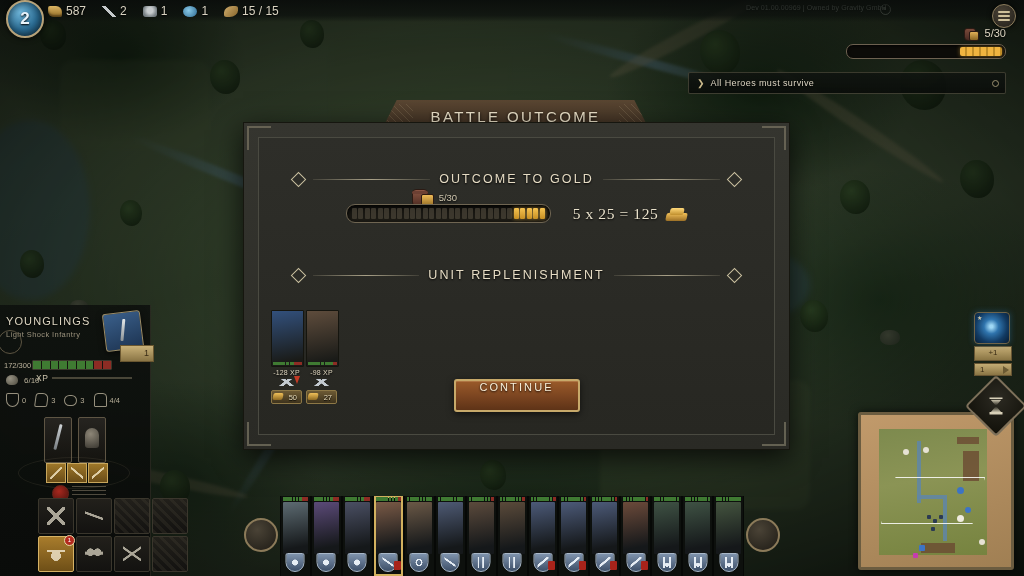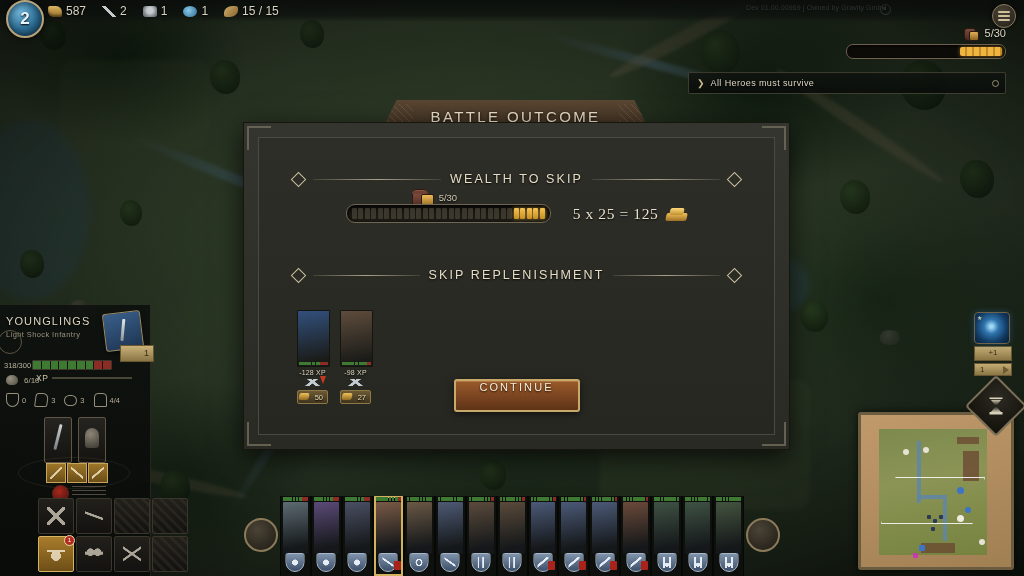--- a/index.html
+++ b/index.html
@@ -289,21 +289,21 @@
     box-shadow:0 0 4px rgba(246,195,81,.6);}
   .wb-right{display:flex;align-items:center;gap:8px;}
   .wb-eq{color:#e9e1cb;font-size:15.5px;letter-spacing:.6px;text-shadow:0 1px 2px #000;
     font-family:"Liberation Serif",serif;}
   .goldpile{width:21px;height:15px;position:relative;}
   .goldpile:before{content:"";position:absolute;left:0;bottom:0;width:21px;height:8px;
     border-radius:2px;background:linear-gradient(180deg,#f3c158,#9c7026);transform:skewX(-12deg);}
   .goldpile:after{content:"";position:absolute;left:4px;bottom:6px;width:14px;height:7px;
     border-radius:2px;background:linear-gradient(180deg,#ffd97a,#c08f2e);transform:skewX(-12deg);}
 
-  .units-row{position:absolute;left:38px;top:172px;display:flex;gap:12px;}
+  .units-row{position:absolute;left:12px;top:172px;display:flex;gap:4px;}
   .ucard{width:31px;}
   .ucard .uportrait{width:31px;height:55px;border-radius:1px;position:relative;overflow:hidden;
     border:1px solid #15150f;}
   .ucard .uhp{position:absolute;left:1px;right:1px;bottom:1px;height:3px;display:flex;gap:.5px;}
   .ucard .uhp span{flex:1;background:#3f7a32;}
   .ucard .uhp span.d{background:#8d2c24;}
   .ucard .uxp{text-align:center;color:#ddd4bd;font-size:7px;margin-top:2px;letter-spacing:.2px;
     text-shadow:0 1px 2px #000;}
   .ucard .uchev{height:12px;display:flex;align-items:center;justify-content:center;position:relative;}
   .ucard .uchev .cv{width:19px;height:7px;
@@ -409,21 +409,21 @@
 
   <div class="objective">
     <span class="chev">❯</span>
     <span class="otxt">All Heroes must survive</span>
     <span class="odot"></span>
   </div>
 
   <div class="left-panel">
     <div class="lp-name">YOUNGLINGS</div>
     <div class="lp-sub">Light Shock Infantry</div>
-    <div class="lp-hp-text">318/300</div>
+    <div class="lp-hp-text">172/300</div>
     <div class="lp-hp" id="lp-hp">
         <span class="hs"></span>
         <span class="hs"></span>
         <span class="hs"></span>
         <span class="hs"></span>
         <span class="hs"></span>
         <span class="hs"></span>
         <span class="hs"></span>
         <span class="hs d"></span>
         <span class="hs d"></span>
@@ -800,21 +800,21 @@
     <div class="frame">
       <span class="corner tl"></span>
       <span class="corner tr"></span>
       <span class="corner bl"></span>
       <span class="corner br"></span>
       <div class="inner">
 
         <div class="sect-head" style="top:34px;">
           <span class="diamond"></span>
           <span class="sect-line"></span>
-          <span class="sect-title">WEALTH TO SKIP</span>
+          <span class="sect-title">OUTCOME TO GOLD</span>
           <span class="sect-line"></span>
           <span class="diamond"></span>
         </div>
 
         <div class="wealth-block">
           <div class="wb-left">
             <div class="wb-potrow">
               <span class="wb-pot">
                   <i class="p1"></i>
                   <i class="p2"></i>
@@ -858,21 +858,21 @@
           </div>
           <div class="wb-right">
             <span class="wb-eq">5 x 25 = 125</span>
             <span class="goldpile"></span>
           </div>
         </div>
 
         <div class="sect-head" style="top:130px;">
           <span class="diamond"></span>
           <span class="sect-line"></span>
-          <span class="sect-title">SKIP REPLENISHMENT</span>
+          <span class="sect-title">UNIT REPLENISHMENT</span>
           <span class="sect-line"></span>
           <span class="diamond"></span>
         </div>
 
         <div class="units-row" id="units-row">
             <div class="ucard">
               <div class="uportrait" style="background: linear-gradient(170deg, rgb(50, 80, 124), rgb(26, 27, 24) 88%);">
                 <div class="uhp">
                   <span></span>
                   <span></span>

